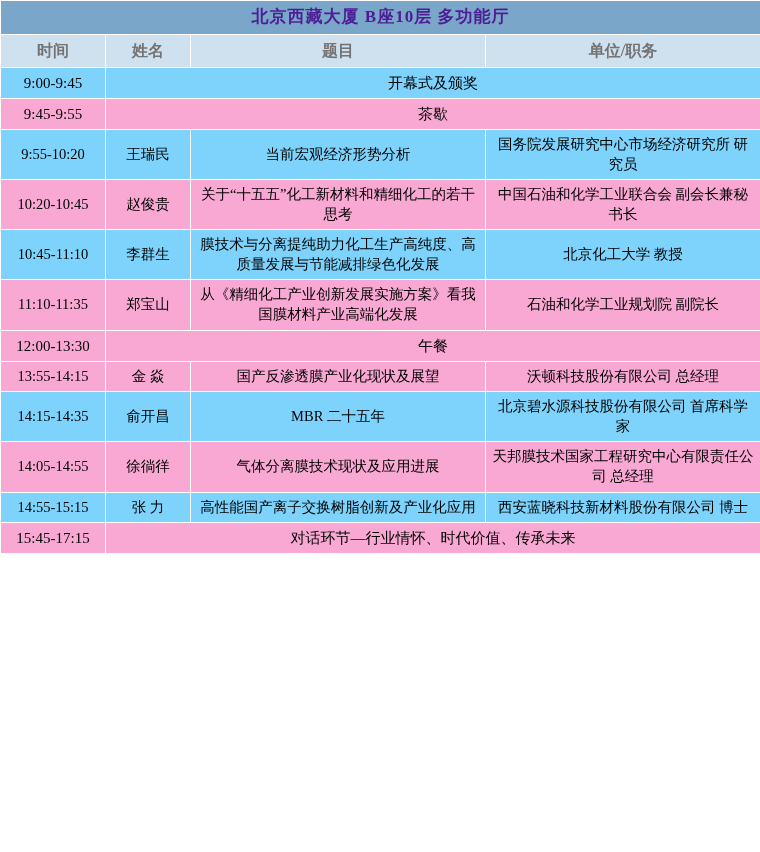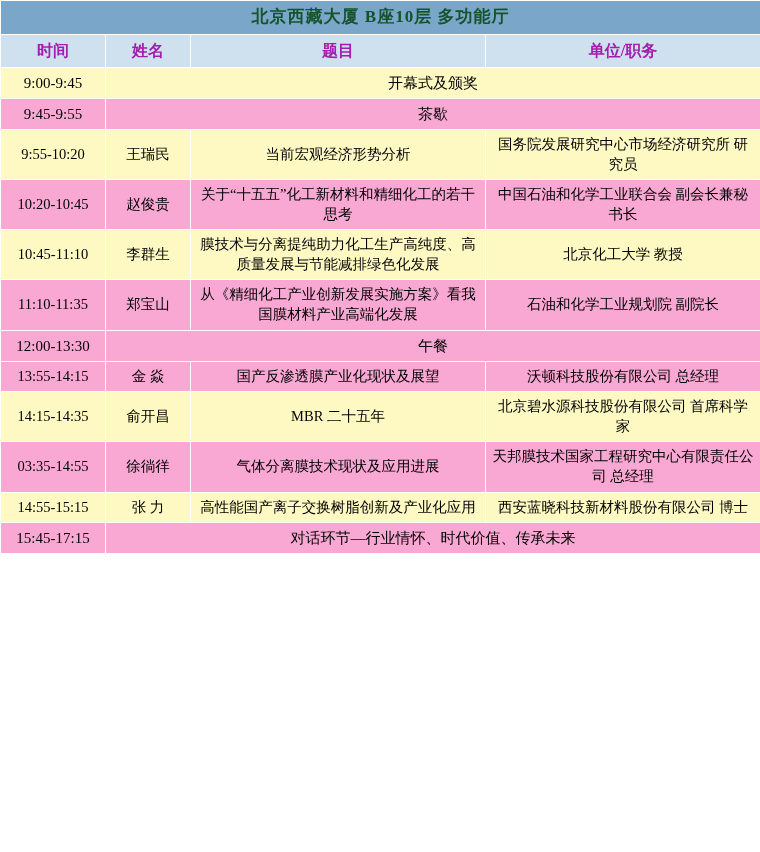--- a/index.html
+++ b/index.html
@@ -21,35 +21,35 @@
   }
   #agenda td, #agenda th {
     border: 1px solid #ffffff;
     text-align: center;
     vertical-align: middle;
     padding: 5px 6px;
     line-height: 1.35;
   }
   .title-row td {
     background: #7aa6c9;
-    color: #14532d;
+    color: #4c1d95;
     font-size: 17px;
     font-weight: bold;
     letter-spacing: 1px;
     padding: 8px 6px;
     border-color: #7aa6c9;
   }
   .head-row th {
     background: #cfe0ef;
-    color: #a21caf;
+    color: #737373;
     font-size: 16px;
     font-weight: bold;
     padding: 7px 6px;
   }
-  .row-a td { background: #fef9c3; font-size: 14.5px; }
+  .row-a td { background: #7dd3fc; font-size: 14.5px; }
   .row-b td { background: #f9a8d4; font-size: 14.5px; }
   .full-row td {
     font-size: 15px;
   }
   .c-time { width: 105px; }
   .c-name { width: 85px; }
   .c-topic { width: 295px; }
   .c-org { width: 275px; }
   .span-cell { text-align: center; }
   .nowrap-time { white-space: nowrap; }
@@ -118,21 +118,21 @@
         <td>国产反渗透膜产业化现状及展望</td>
         <td>沃顿科技股份有限公司 总经理</td>
       </tr>
       <tr class="row-a">
         <td class="nowrap-time">14:15-14:35</td>
         <td>俞开昌</td>
         <td>MBR 二十五年</td>
         <td>北京碧水源科技股份有限公司 首席科学家</td>
       </tr>
       <tr class="row-b">
-        <td class="nowrap-time">03:35-14:55</td>
+        <td class="nowrap-time">14:05-14:55</td>
         <td>徐徜徉</td>
         <td>气体分离膜技术现状及应用进展</td>
         <td>天邦膜技术国家工程研究中心有限责任公司 总经理</td>
       </tr>
       <tr class="row-a">
         <td class="nowrap-time">14:55-15:15</td>
         <td>张 力</td>
         <td>高性能国产离子交换树脂创新及产业化应用</td>
         <td>西安蓝晓科技新材料股份有限公司 博士</td>
       </tr>

